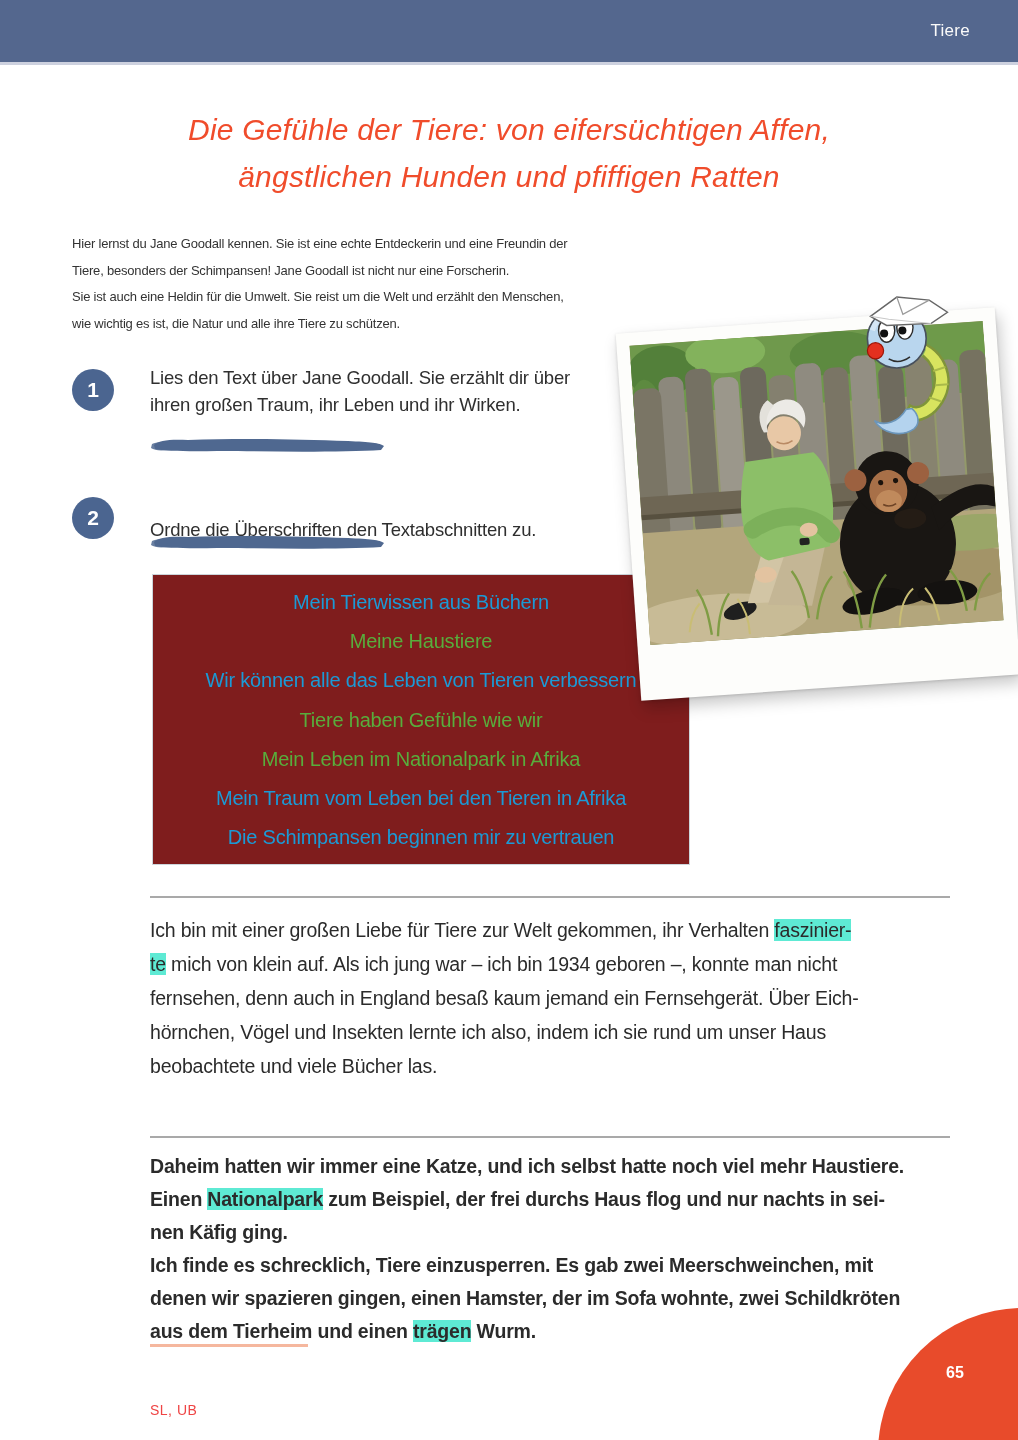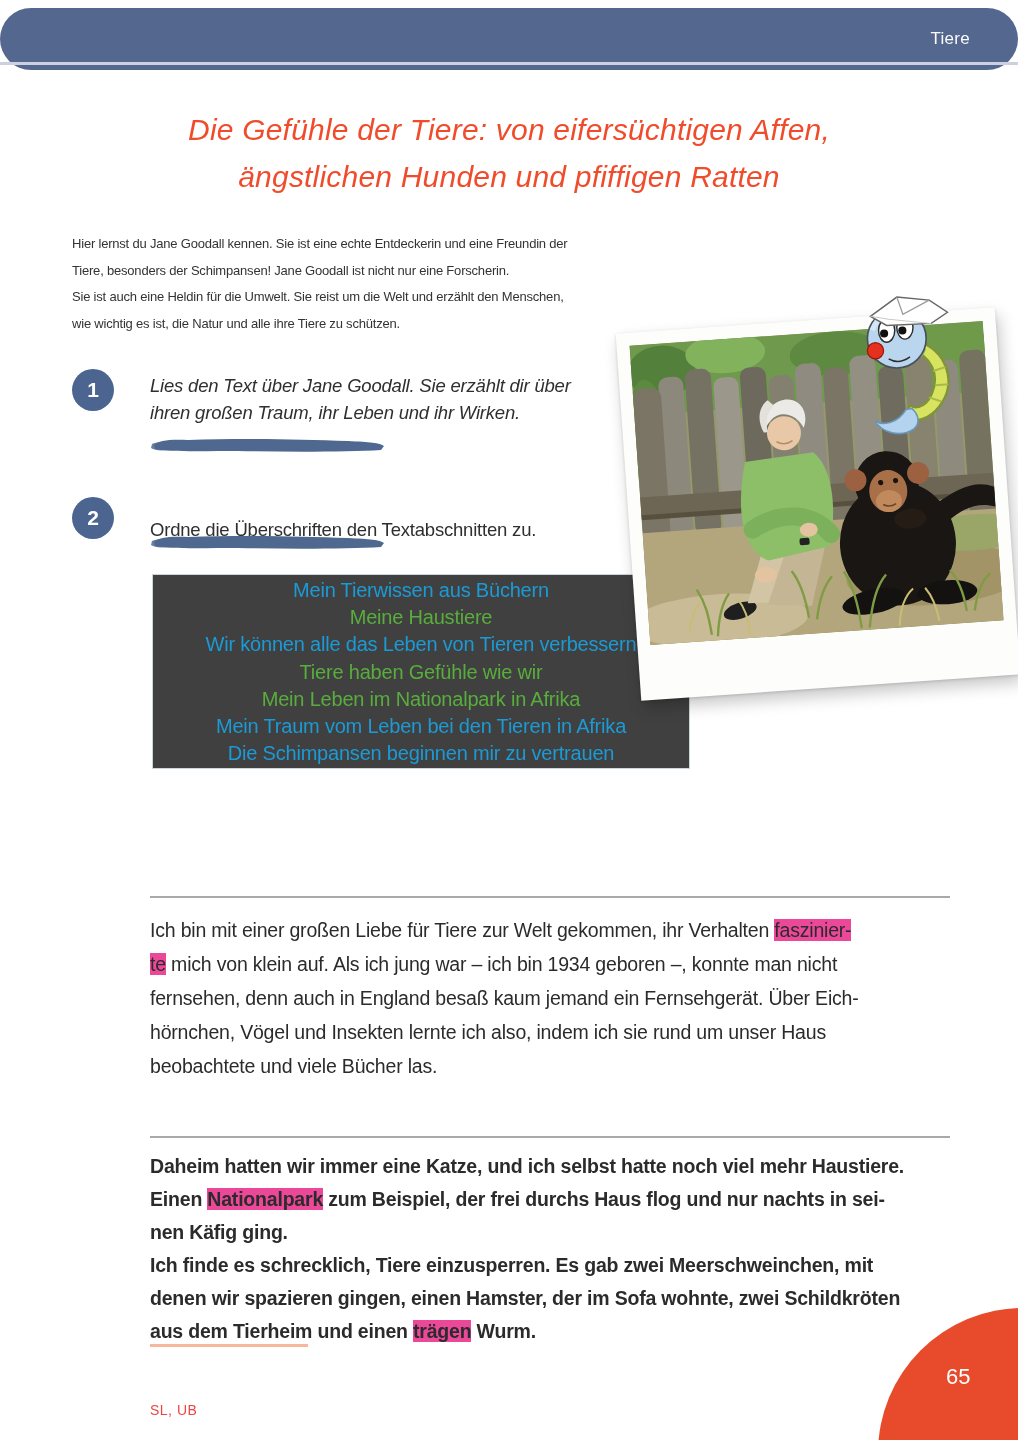--- a/index.html
+++ b/index.html
@@ -1,46 +1,46 @@
 <!DOCTYPE html>
 <html lang="de"><head>
 <meta charset="utf-8">
 <style>
   html,body{margin:0;padding:0;background:#fff;}
   .page{
     position:relative;width:1018px;height:1440px;background:#fff;overflow:hidden;
     font-family:"Liberation Sans", sans-serif;color:#2d2d2d;
   }
   
-  .topbar{position:absolute;left:0;top:8px;width:1018px;height:62px;background:#54678e;border-radius:31px;}
+  .topbar{position:absolute;left:0;top:0;width:1018px;height:62px;background:#54678e;}
   .topbar-title{position:absolute;right:48px;top:0;line-height:62px;color:#fafafa;font-size:17px;letter-spacing:.3px;}
   .topbar-edge{position:absolute;left:0;top:62px;width:1018px;height:3px;background:#cdd1df;}
   
   .page-title{
     position:absolute;left:0;top:106px;width:1018px;text-align:center;
     color:#f04c2b;font-size:30px;line-height:47px;font-weight:500;white-space:pre-line;letter-spacing:.2px;font-style:italic;
   }
   
   .intro{position:absolute;left:72px;top:231px;width:845px;font-size:13px;line-height:26.5px;color:#333;white-space:pre-line;letter-spacing:-.2px;}
   
   .ex-badge{
     position:absolute;width:42px;height:42px;border-radius:50%;background:#4b6590;
     color:#fff;font-size:21px;font-weight:bold;display:flex;align-items:center;justify-content:center;
   }
   .ex1-badge{left:72px;top:369px;}
   .ex2-badge{left:72px;top:497px;}
   .ex-text{position:absolute;left:150px;width:540px;font-size:18.5px;line-height:27px;color:#2f2f2f;white-space:pre-line;letter-spacing:-.2px;}
-  .ex1-text{top:372px;font-style:italic;}
+  .ex1-text{top:364px;}
   .ex2-text{top:508px;margin-top:8px;}
   .brush{position:absolute;width:240px;height:18px;}
   .brush1{left:148px;top:436px;}
   .brush2{left:148px;top:533px;}
   
   .headings-box{
-    position:absolute;left:152px;top:574px;width:538px;height:195px;background:#404040;
+    position:absolute;left:152px;top:574px;width:538px;height:291px;background:#7f1d1d;
     border:1px solid #ccd5db;box-sizing:border-box;z-index:1;
     display:flex;flex-direction:column;justify-content:space-evenly;text-align:center;align-items:center;
   }
   .heading-option{font-size:20px;line-height:24px;letter-spacing:-.2px;}
   .heading-option[data-color="blue"]{color:#1b9ad6;}
   .heading-option[data-color="green"]{color:#58ad3c;}
   
   .polaroid{
     position:absolute;left:628px;top:320px;width:380px;height:368px;background:#fdfdfb;
     transform:rotate(-4deg);box-sizing:border-box;padding:13px 13px 55px 13px;
@@ -48,26 +48,26 @@
   }
   .photo-svg{width:100%;height:100%;display:block;background:#9aa06b;}
   .mascot{position:absolute;left:858px;top:292px;width:110px;height:150px;z-index:3;}
   
   .divider{position:absolute;left:150px;width:800px;height:2px;background:#a9a9a9;}
   .divider1{top:896px;}
   .divider2{top:1136px;}
   .para{position:absolute;left:150px;width:852px;font-size:19.5px;color:#2b2b2b;white-space:pre-wrap;letter-spacing:-.2px;}
   .para1{top:913px;line-height:34px;}
   .para2{top:1150px;line-height:33px;font-weight:bold;}
-  .para .hl{background:#ec4899;margin-top:12px;}
+  .para .hl{background:#5eead4;margin-top:12px;}
   
   .footer-rule{position:absolute;left:150px;top:1344px;width:158px;height:3px;background:#f5b79e;}
   .footer-credits{position:absolute;left:150px;top:1354px;font-size:14px;color:#ef4444;letter-spacing:.5px;margin-top:48px;}
   .page-circle{position:absolute;left:878px;top:1308px;width:290px;height:290px;border-radius:50%;background:#e84b2b;z-index:4;}
-  .page-number{position:absolute;left:946px;top:1364px;color:#fff;font-size:22px;z-index:5;}
+  .page-number{position:absolute;left:946px;top:1364px;color:#fff;font-size:16px;z-index:5;font-weight:bold;}
 </style>
 </head>
 <body>
 
 <div class="page">
 
   <div class="topbar">
     <span class="topbar-title">Tiere</span>
   </div>
   <div class="topbar-edge"></div>

